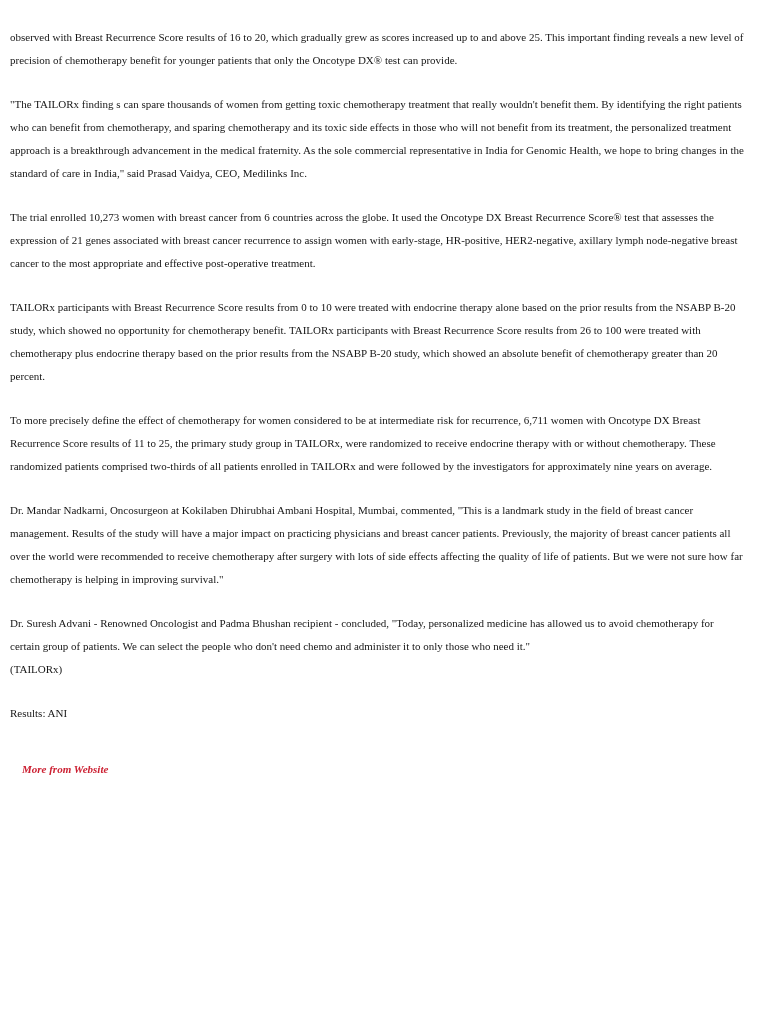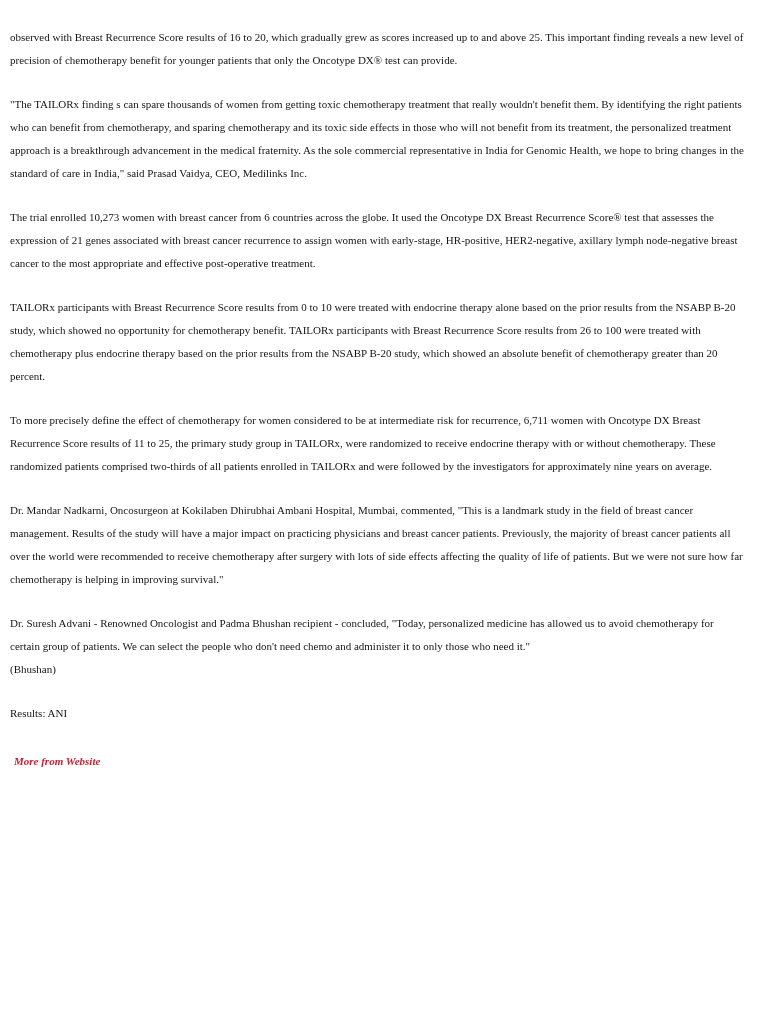--- a/index.html
+++ b/index.html
@@ -31,21 +31,21 @@
     display: block;
   }
   .attribution-line {
     display: block;
   }
   .source-line {
     margin: 0;
   }
   .more-link {
     display: inline-block;
-    margin: 4px;
+    margin: 12px;
     font-weight: bold;
     font-style: italic;
     text-decoration: none;
     cursor: pointer;
   }
 </style>
 </head>
 <body style="color: rgb(22, 22, 22); background: rgb(255, 255, 255);">
 
 <div class="article">
@@ -57,20 +57,20 @@
   <p>The trial enrolled 10,273 women with breast cancer from 6 countries across the globe. It used the Oncotype DX Breast Recurrence Score® test that assesses the expression of 21 genes associated with breast cancer recurrence to assign women with early-stage, HR-positive, HER2-negative, axillary lymph node-negative breast cancer to the most appropriate and effective post-operative treatment.</p>
 
   <p>TAILORx participants with Breast Recurrence Score results from 0 to 10 were treated with endocrine therapy alone based on the prior results from the NSABP B-20 study, which showed no opportunity for chemotherapy benefit. TAILORx participants with Breast Recurrence Score results from 26 to 100 were treated with chemotherapy plus endocrine therapy based on the prior results from the NSABP B-20 study, which showed an absolute benefit of chemotherapy greater than 20 percent.</p>
 
   <p>To more precisely define the effect of chemotherapy for women considered to be at intermediate risk for recurrence, 6,711 women with Oncotype DX Breast Recurrence Score results of 11 to 25, the primary study group in TAILORx, were randomized to receive endocrine therapy with or without chemotherapy. These randomized patients comprised two-thirds of all patients enrolled in TAILORx and were followed by the investigators for approximately nine years on average.</p>
 
   <p>Dr. Mandar Nadkarni, Oncosurgeon at Kokilaben Dhirubhai Ambani Hospital, Mumbai, commented, "This is a landmark study in the field of breast cancer management. Results of the study will have a major impact on practicing physicians and breast cancer patients. Previously, the majority of breast cancer patients all over the world were recommended to receive chemotherapy after surgery with lots of side effects affecting the quality of life of patients. But we were not sure how far chemotherapy is helping in improving survival."</p>
 
   <div class="para-with-attrib">
     <span class="para-text">Dr. Suresh Advani - Renowned Oncologist and Padma Bhushan recipient - concluded, "Today, personalized medicine has allowed us to avoid chemotherapy for certain group of patients. We can select the people who don't need chemo and administer it to only those who need it."</span>
-    <span class="attribution-line">(Bhushan)</span>
+    <span class="attribution-line">(TAILORx)</span>
   </div>
 
   <p class="source-line">Results: ANI</p>
 
   <a class="more-link" style="color: rgb(204, 32, 50);">More from Website</a>
 
 </div>
 
 </body></html>

